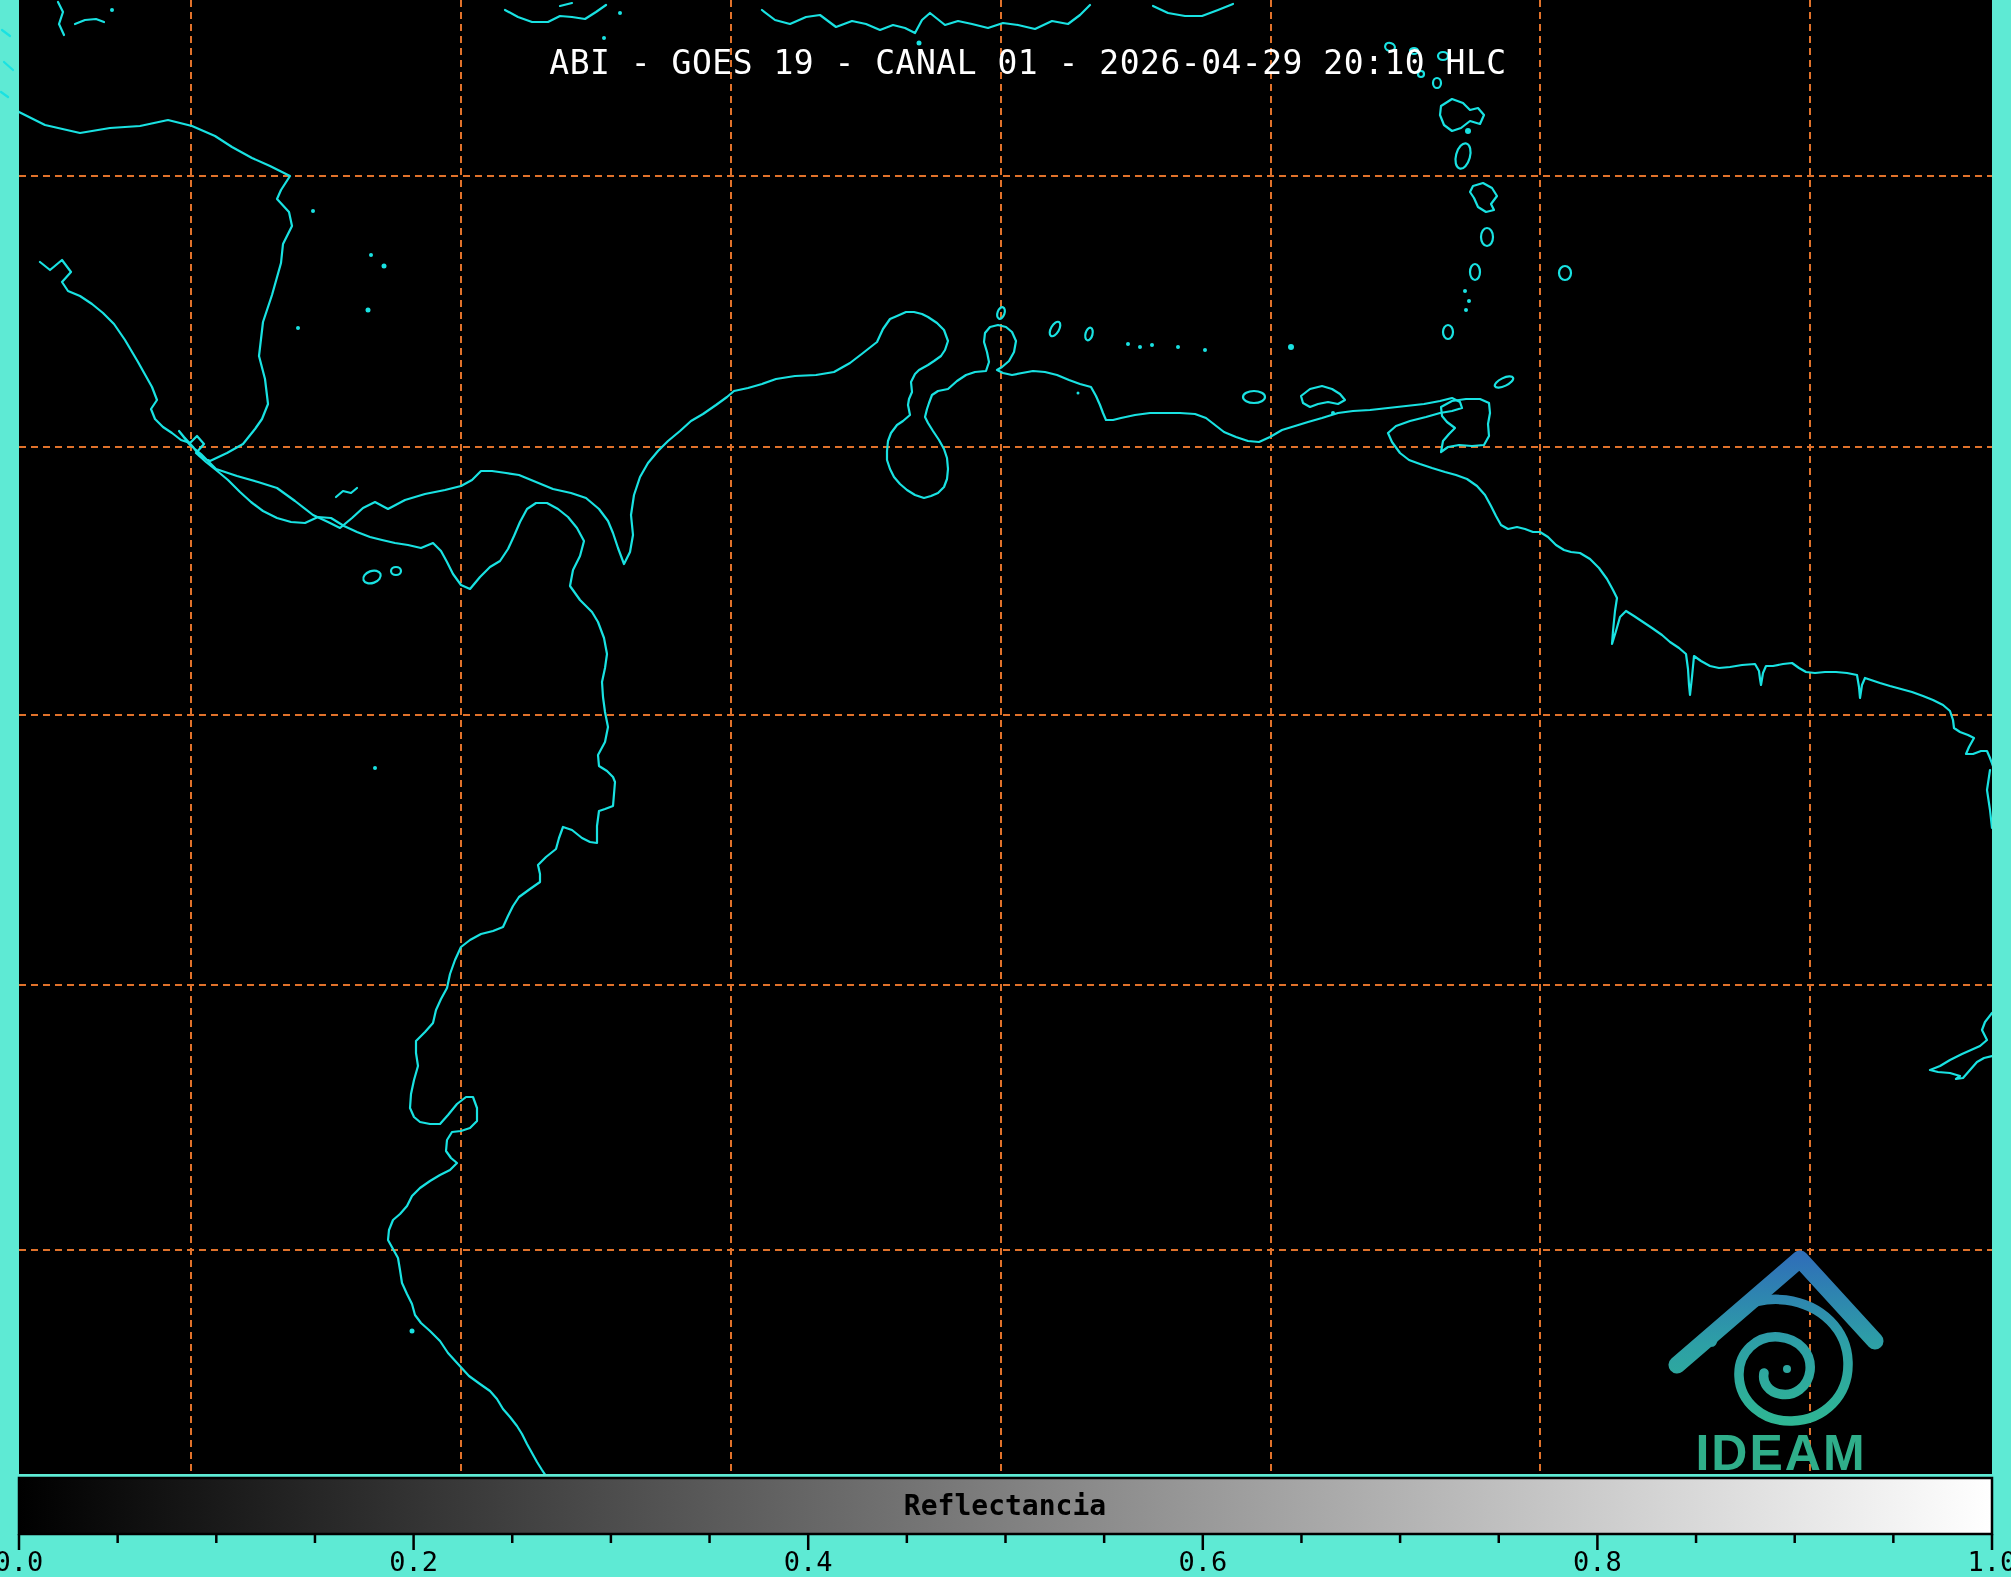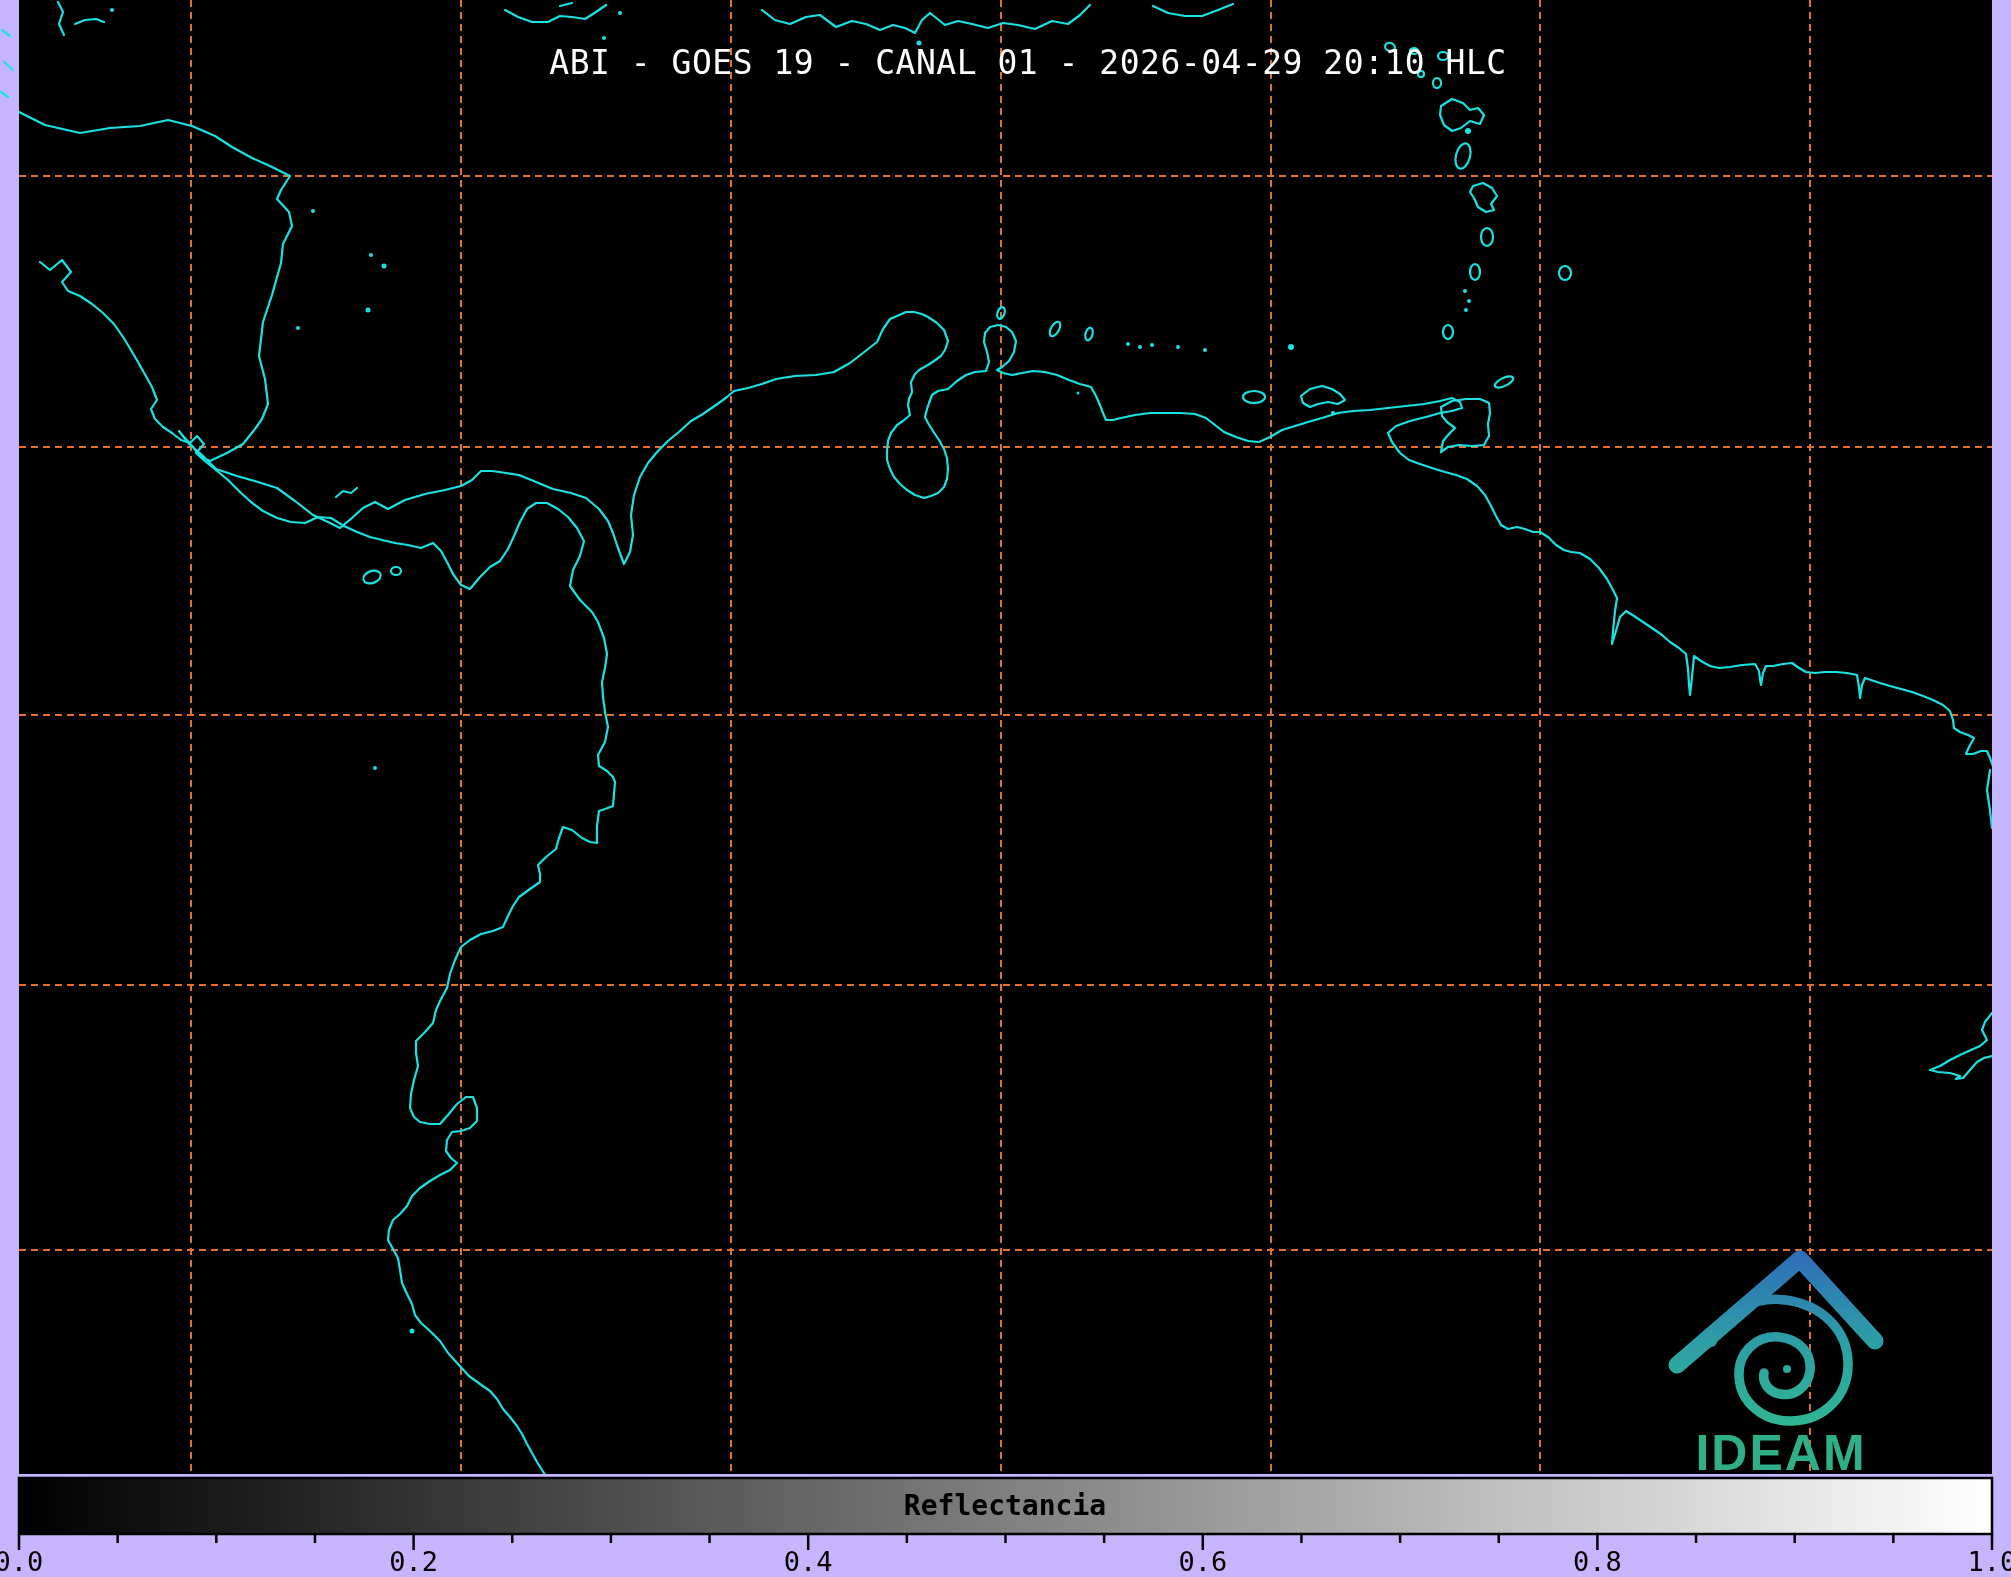--- a/index.html
+++ b/index.html
@@ -1,17 +1,17 @@
 <!DOCTYPE html>
 <html><head>
 <meta charset="utf-8">
 <style>
   html,body{margin:0;padding:0;background:#ffffff;}
   .stage{
-    position:relative;width:2011px;height:1577px;background:#c4b5fd;
+    position:relative;width:2011px;height:1577px;background:#5eead4;
     overflow:hidden;font-family:"DejaVu Sans Mono","Liberation Mono",monospace;text-align:right;
   }
   svg{display:block;}
   text{font-family:"DejaVu Sans Mono","Liberation Mono",monospace;}
   .logo-word{font-family:"Liberation Sans","DejaVu Sans",sans-serif;font-weight:bold;letter-spacing:2px;}
 </style>
 </head>
 <body>
 
 <div class="stage">

